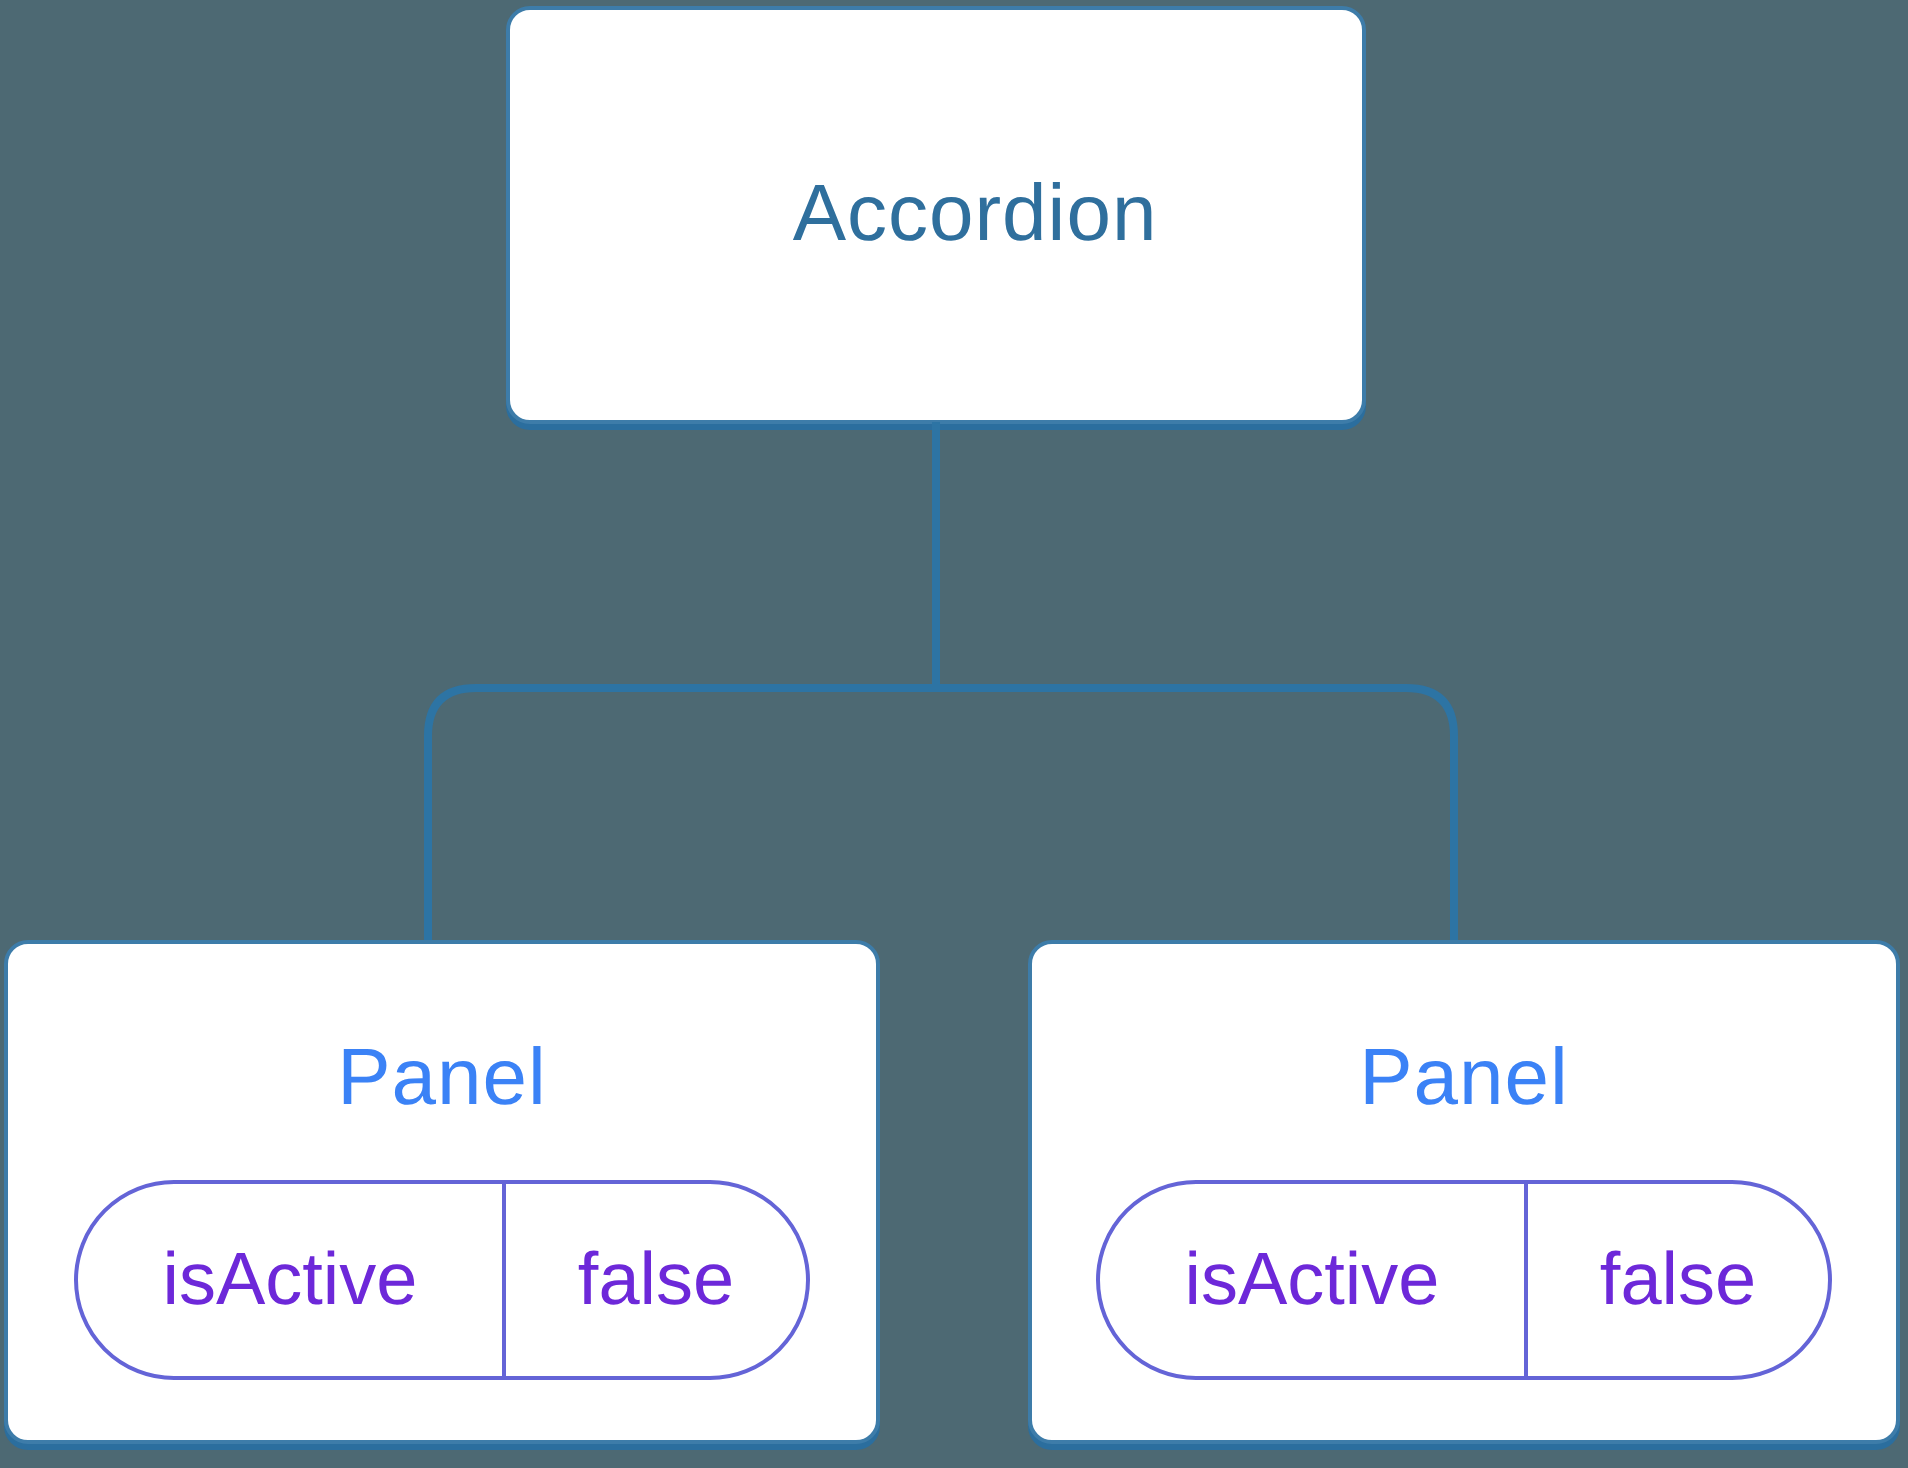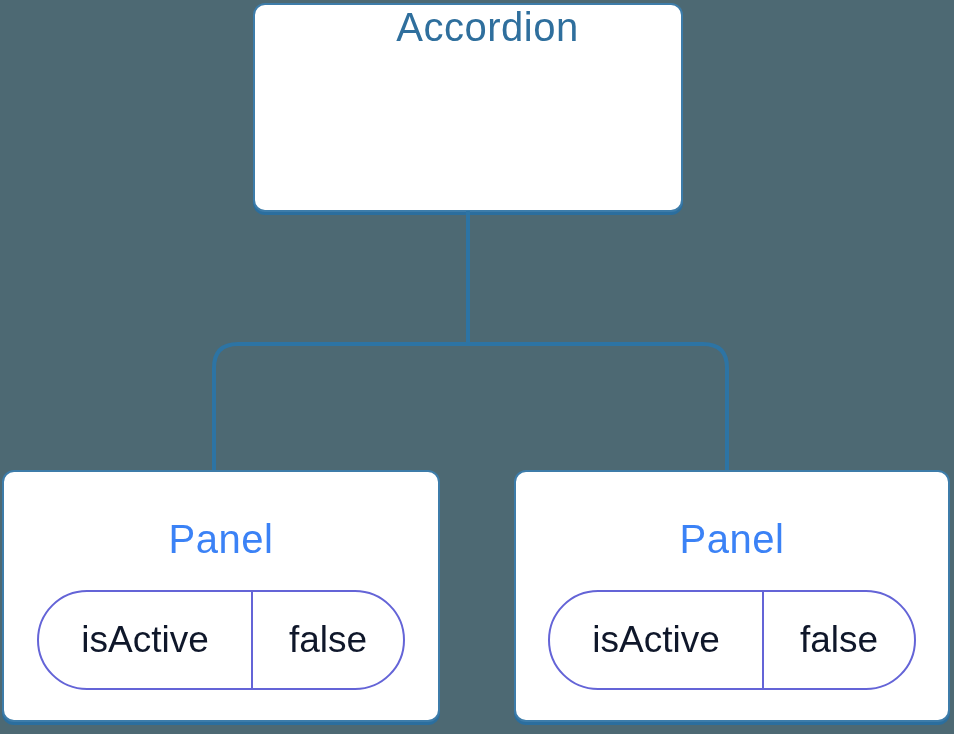--- a/index.html
+++ b/index.html
@@ -22,20 +22,21 @@
     border-radius: 12px;
     box-shadow: 0 3px 0 0 #2b6e9e;
     box-sizing: border-box;
   }
   .node-root {
     left: 253px;
     top: 3px;
     width: 430px;
     height: 209px;
     display: flex;
+    align-items: center;
     justify-content: center;
     padding-left: 39px;
   }
   .node-title {
     font-size: 40px;
     font-weight: 500;
     color: #2f6f9d;
     letter-spacing: 0.5px;
   }
   .connector {
@@ -70,21 +71,21 @@
     box-sizing: border-box;
     display: flex;
     align-items: stretch;
     overflow: hidden;
   }
   .state-cell {
     display: flex;
     align-items: center;
     justify-content: center;
     font-size: 37px;
-    color: #0f172a;
+    color: #6d28d9;
   }
   .state-key {
     width: 214px;
     border-right: 2px solid #6464d7;
     box-sizing: border-box;
   }
   .state-value {
     flex: 1;
   }
 </style>

